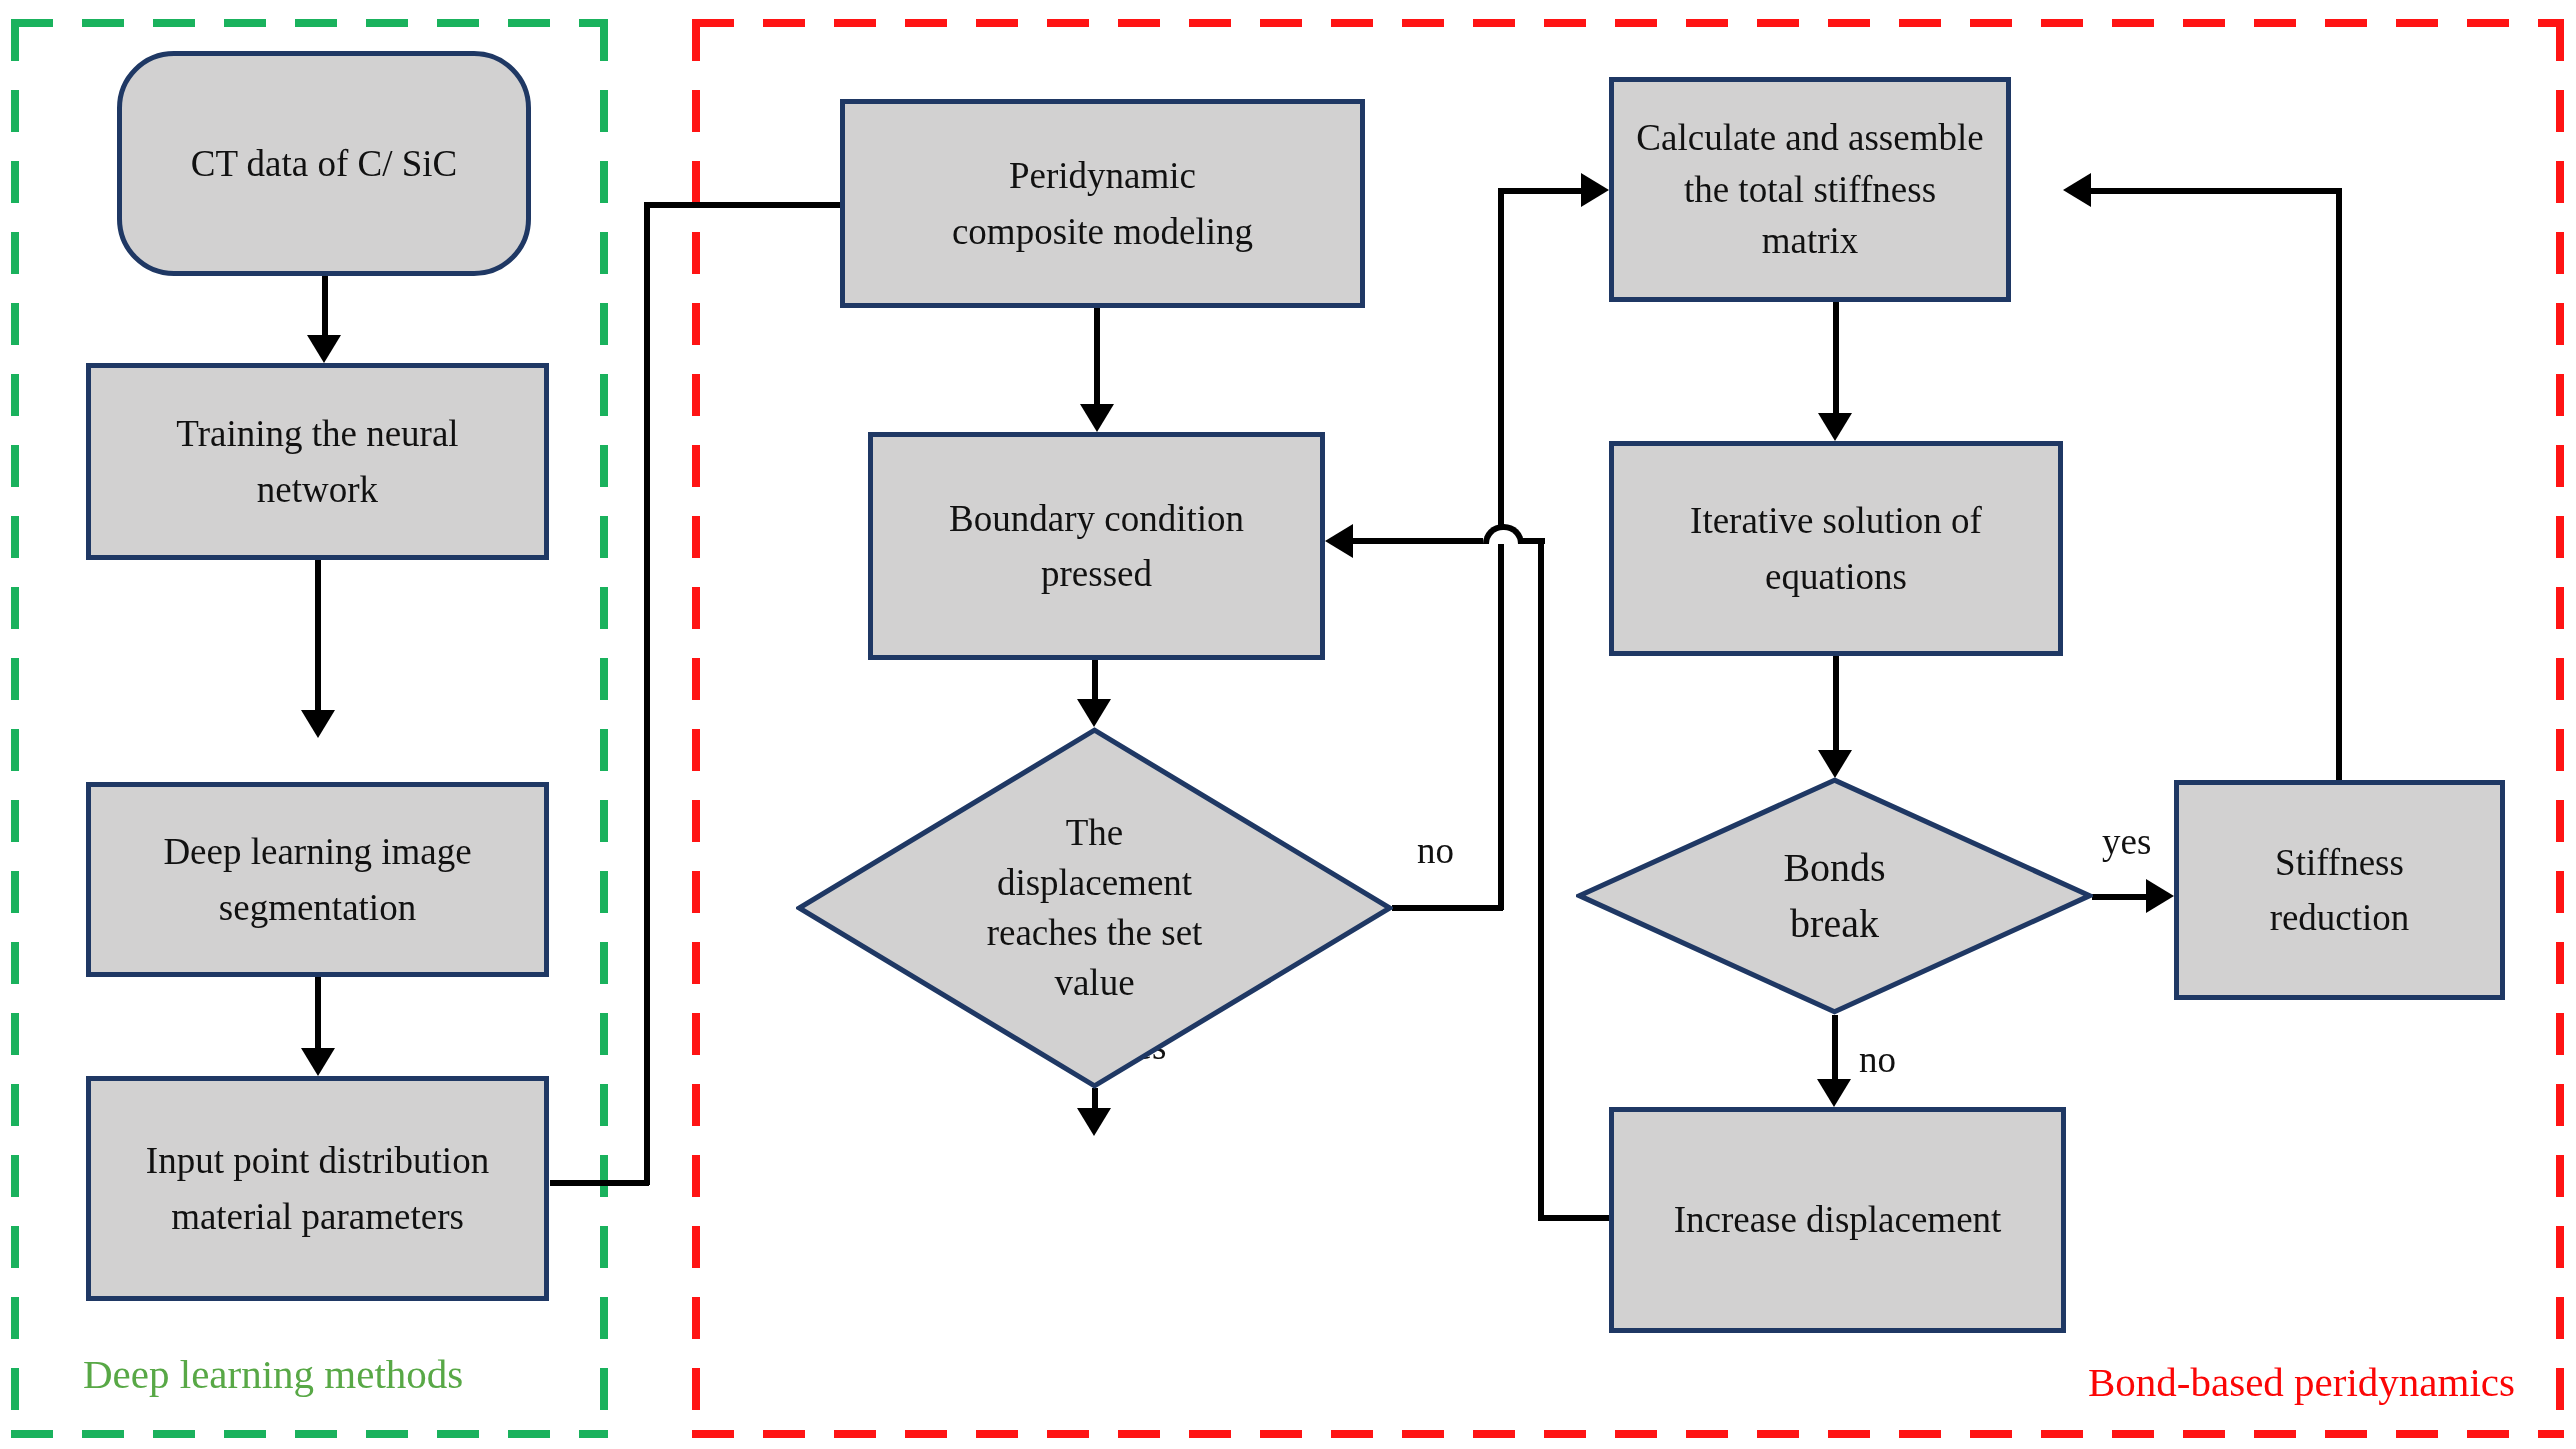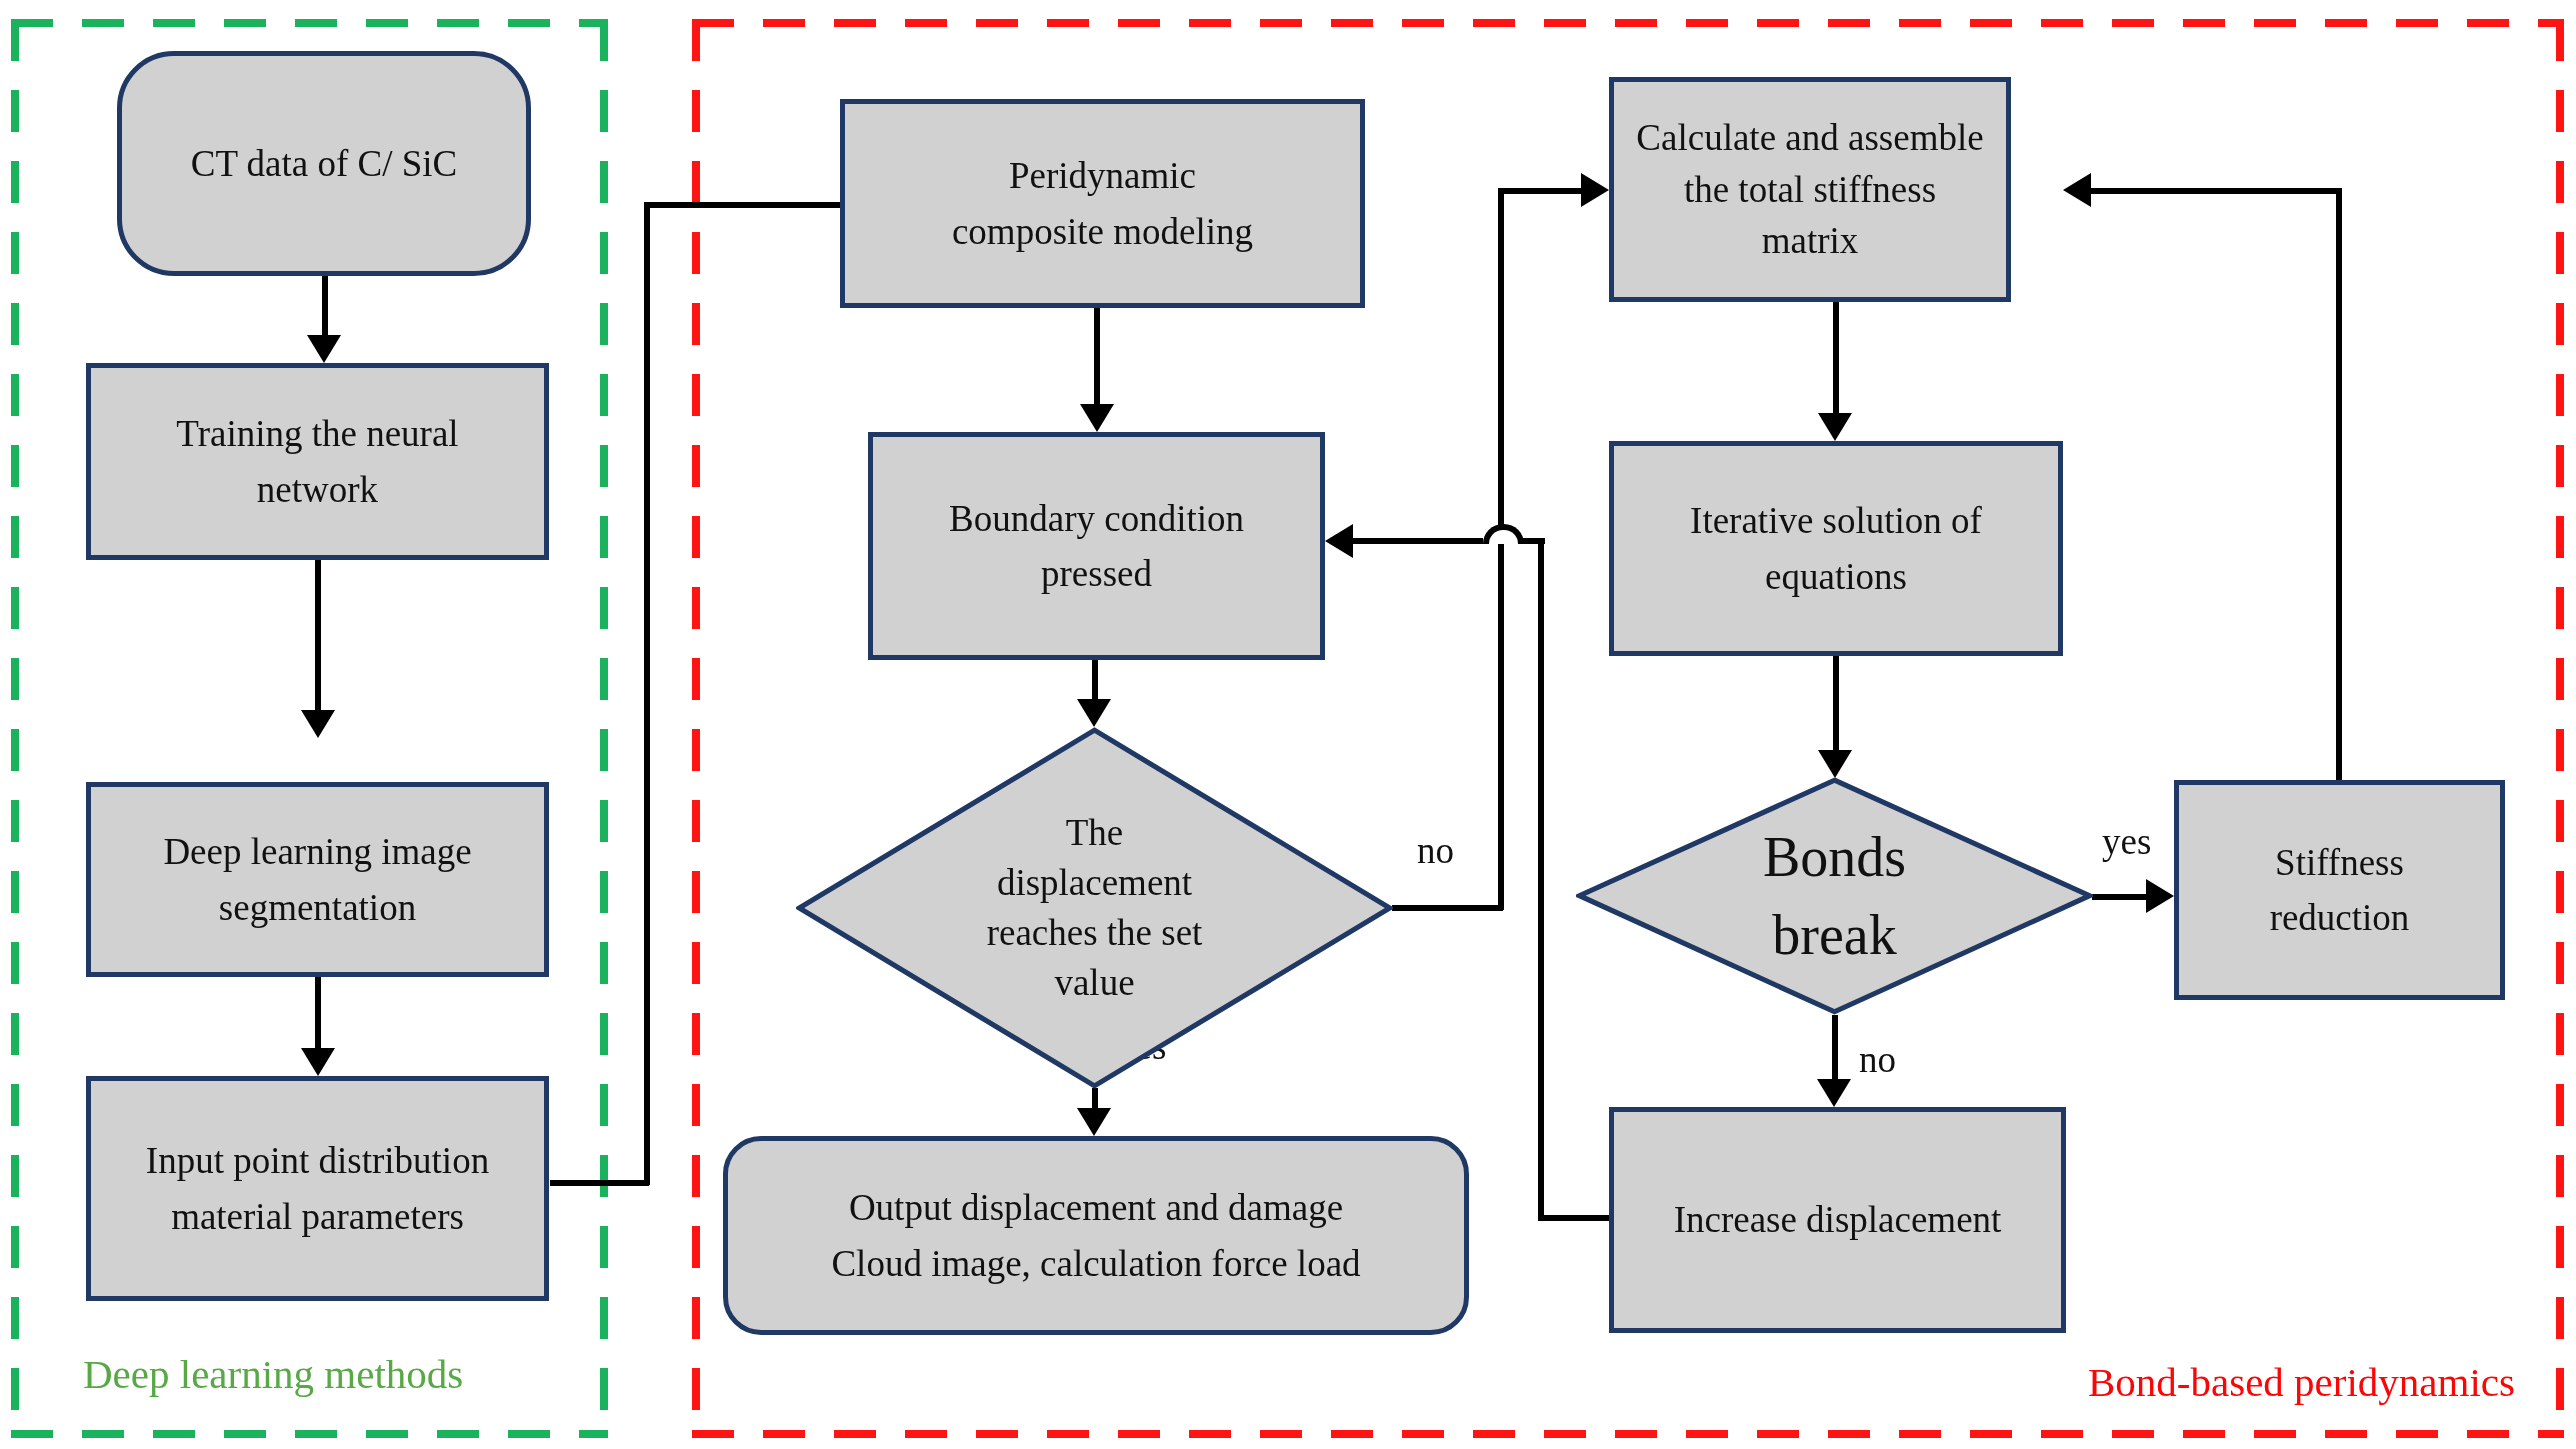--- a/index.html
+++ b/index.html
@@ -16,21 +16,21 @@
   }
   .rounded-lg { border-radius:57px; }
   .rounded-md { border-radius:38px; }
   .diamond { position:absolute; }
   .diamond svg { display:block; }
   .diamond polygon { fill:var(--node_fill); stroke:var(--node_border); stroke-width:8; }
   .diamond .dtext {
     position:absolute; inset:0; display:flex; align-items:center; justify-content:center;
     text-align:center; color:#111111; font-size:37px; line-height:1.35; white-space:pre-line;
   }
-  .diamond .dtext.big { font-size:56px; line-height:1.4; }
+  .diamond .dtext.big { font-size:40px; line-height:1.4; }
   .seg { position:absolute; background:var(--line); }
   .arr { position:absolute; width:0; height:0; }
   .arr.d { border-left:17px solid transparent; border-right:17px solid transparent; border-top:28px solid var(--line); }
   .arr.r { border-top:17px solid transparent; border-bottom:17px solid transparent; border-left:28px solid var(--line); }
   .arr.l { border-top:17px solid transparent; border-bottom:17px solid transparent; border-right:28px solid var(--line); }
   .hop {
     position:absolute; box-sizing:border-box; width:41px; height:20.3px;
     border:6.3px solid var(--line); border-bottom:none;
     border-radius:20.3px 20.3px 0 0; background:#ffffff;
   }
@@ -144,22 +144,20 @@
   <div class="diamond" style="left:796px; top:727px; width:597px; height:362px;">
     <svg width="597" height="362" viewBox="0 0 940 570">
       <polygon points="470,5 935,285 470,565 5,285"></polygon>
     </svg>
     <div class="dtext">The
 displacement
 reaches the set
 value</div>
   </div>
 
-  <div class="node rounded-md" style="left:723px; top:1136px; width:746px; height:199px;">Output displacement and damage
-Cloud image, calculation force load</div>
 
   <div class="node" style="left:1609px; top:77px; width:402px; height:225px; line-height:1.4;">Calculate and assemble
 the total stiffness
 matrix</div>
 
   <div class="node" style="left:1609px; top:441px; width:454px; height:215px;">Iterative solution of
 equations</div>
 
   <div class="diamond" style="left:1576px; top:777px; width:517px; height:238px;">
     <svg width="517" height="238" viewBox="0 0 814 375">

